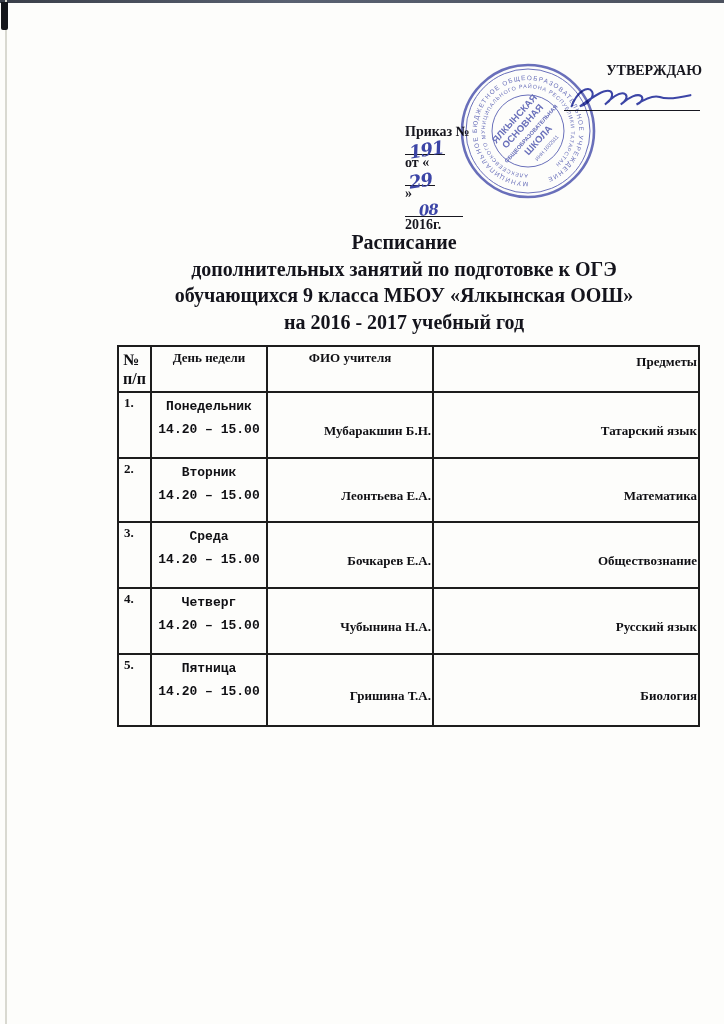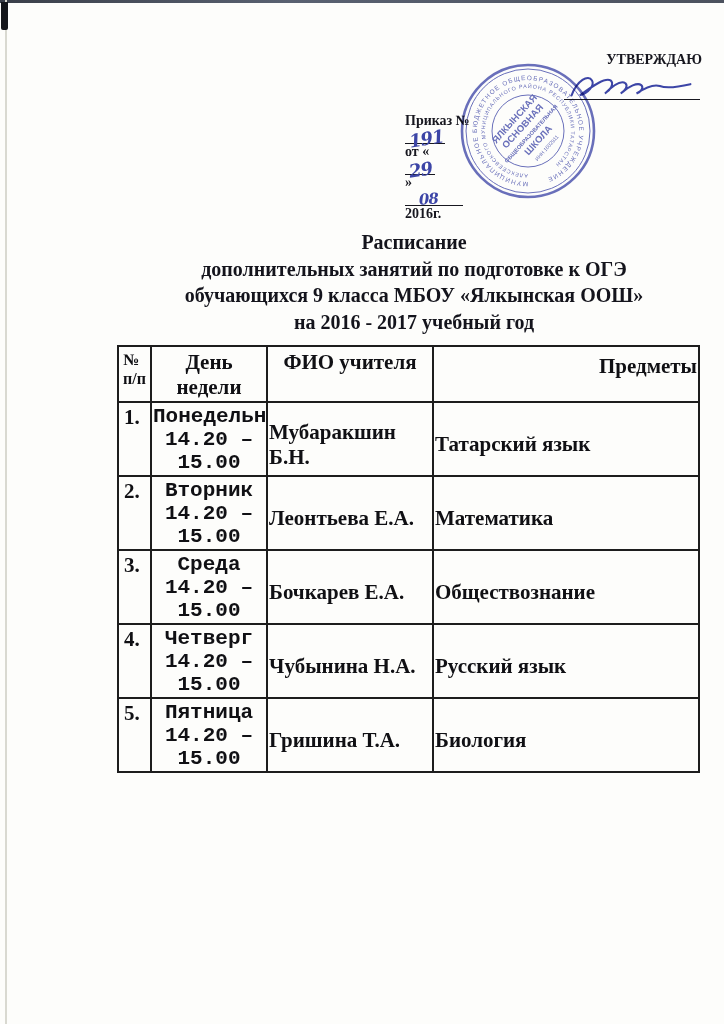--- a/index.html
+++ b/index.html
@@ -10,21 +10,21 @@
     overflow:hidden;
     font-family:"Liberation Serif","DejaVu Serif",serif;
     color:#17171f;
   }
   
   .scan-top-edge{position:absolute;left:0;top:0;width:724px;height:3px;background:linear-gradient(90deg,#3a3f49,#596171 40%,#4c525e);}
   .scan-left-line{position:absolute;left:5px;top:0;width:2px;height:1024px;background:#d9d9d1;}
   .scan-corner-mark{position:absolute;left:1px;top:2px;width:7px;height:28px;background:#14161a;border-radius:0 0 2px 2px;}
 
   
-  .approval{position:absolute;top:52px;right:22px;width:300px;text-align:right;font-weight:bold;font-size:14px;line-height:16px;}
+  .approval{position:absolute;top:63px;right:22px;width:300px;text-align:right;font-weight:bold;font-size:14px;line-height:16px;}
   .approval .line{white-space:nowrap;}
   .sig-row{position:relative;height:34px;margin-top:2px;}
   .sig-line{position:absolute;right:2px;bottom:4px;width:136px;border-bottom:1.6px solid #17171f;height:0;}
   .sig-svg{position:absolute;right:6px;bottom:2px;width:130px;height:32px;}
   .signatory{margin-top:-2px;padding-right:2px;}
   .order-line{margin-top:9px;white-space:nowrap;display:flex;justify-content:flex-end;align-items:baseline;flex-direction:column;}
   .uslot{display:inline-block;position:relative;border-bottom:1.6px solid #17171f;height:14px;}
   .uslot.no{width:40px;margin-right:2px;}
   .uslot.dy{width:30px;}
   .uslot.mo{width:58px;margin:0 3px;}
@@ -34,33 +34,33 @@
     color:#3c45a6;font-size:18px;transform:rotate(-9deg);letter-spacing:-1px;
     white-space:nowrap;
   }
   .uslot.mo .hand{left:14px;font-size:15px;transform:rotate(-4deg);bottom:-2px;}
 
   
   .stamp{position:absolute;left:457px;top:60px;width:142px;height:142px;opacity:.88;mix-blend-mode:multiply;}
   .stamp text{font-family:"Liberation Sans","DejaVu Sans",sans-serif;fill:#555cb4;}
 
   
-  .title{position:absolute;left:124px;top:229px;width:580px;text-align:center;font-weight:bold;font-size:20px;line-height:26.5px;color:#14141c;}
+  .title{position:absolute;left:114px;top:229px;width:580px;text-align:center;font-weight:bold;font-size:20px;line-height:26.5px;color:#14141c;}
 
   
   .sched{position:absolute;left:117px;top:345px;border-collapse:collapse;table-layout:fixed;width:581px;color:#101014;}
-  .sched td,.sched th{border:2px solid #1d1d1d;font-weight:bold;font-size:21px;overflow:hidden;}
+  .sched td,.sched th{border:2px solid #1d1d1d;font-weight:bold;font-size:13px;overflow:hidden;}
   .sched th{vertical-align:top;padding-top:3px;}
   th.h-num{text-align:left;padding-left:4px;font-size:16px;line-height:19px;}
   th.h-day{text-align:center;}
   th.h-teacher{text-align:center;margin-left:20px;}
   th.h-subject{text-align:right;padding-top:7px;}
   td.c-num{vertical-align:top;text-align:left;padding:2px 0 0 5px;}
   td.c-day{vertical-align:top;text-align:center;line-height:23px;padding-top:2px;font-family:Liberation Mono, monospace;}
-  td.c-teacher,td.c-subject{vertical-align:middle;text-align:left;padding-top:12px;}
+  td.c-teacher,td.c-subject{vertical-align:middle;text-align:right;padding-top:12px;}
 </style>
 </head>
 <body>
 
 <div class="page">
 
   <div class="scan-top-edge"></div>
   <div class="scan-left-line"></div>
   <div class="scan-corner-mark"></div>
 

